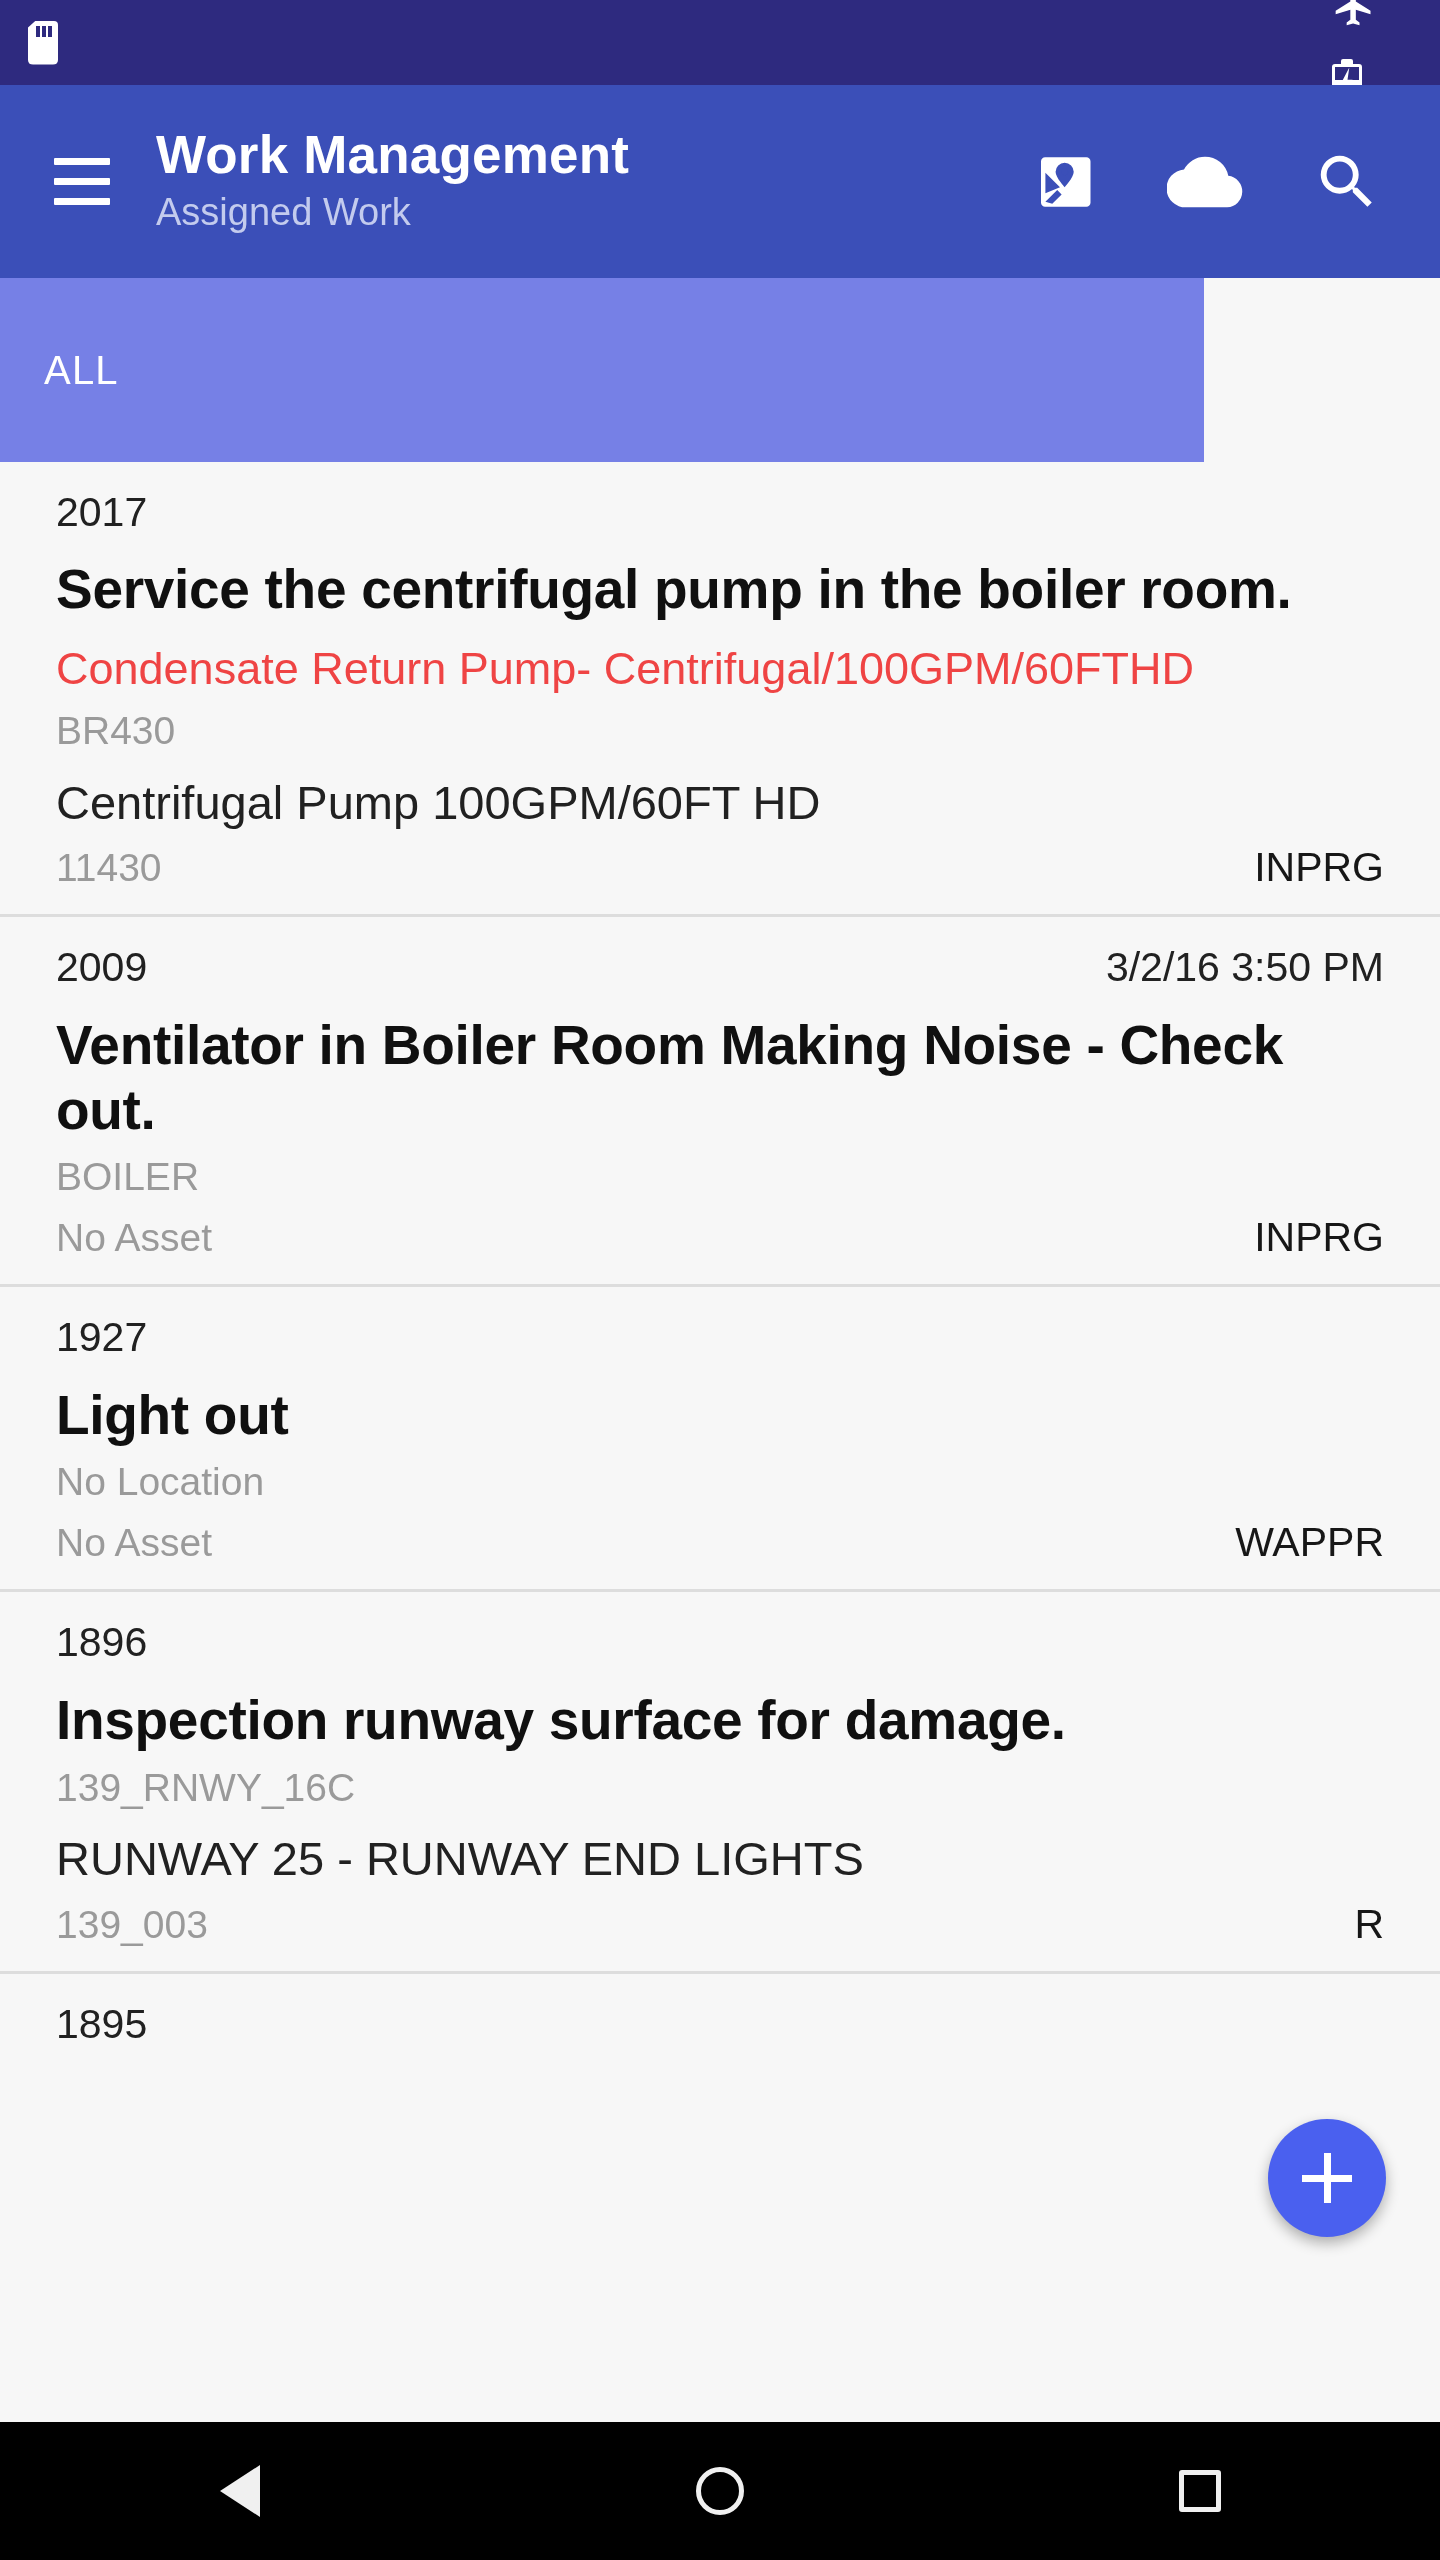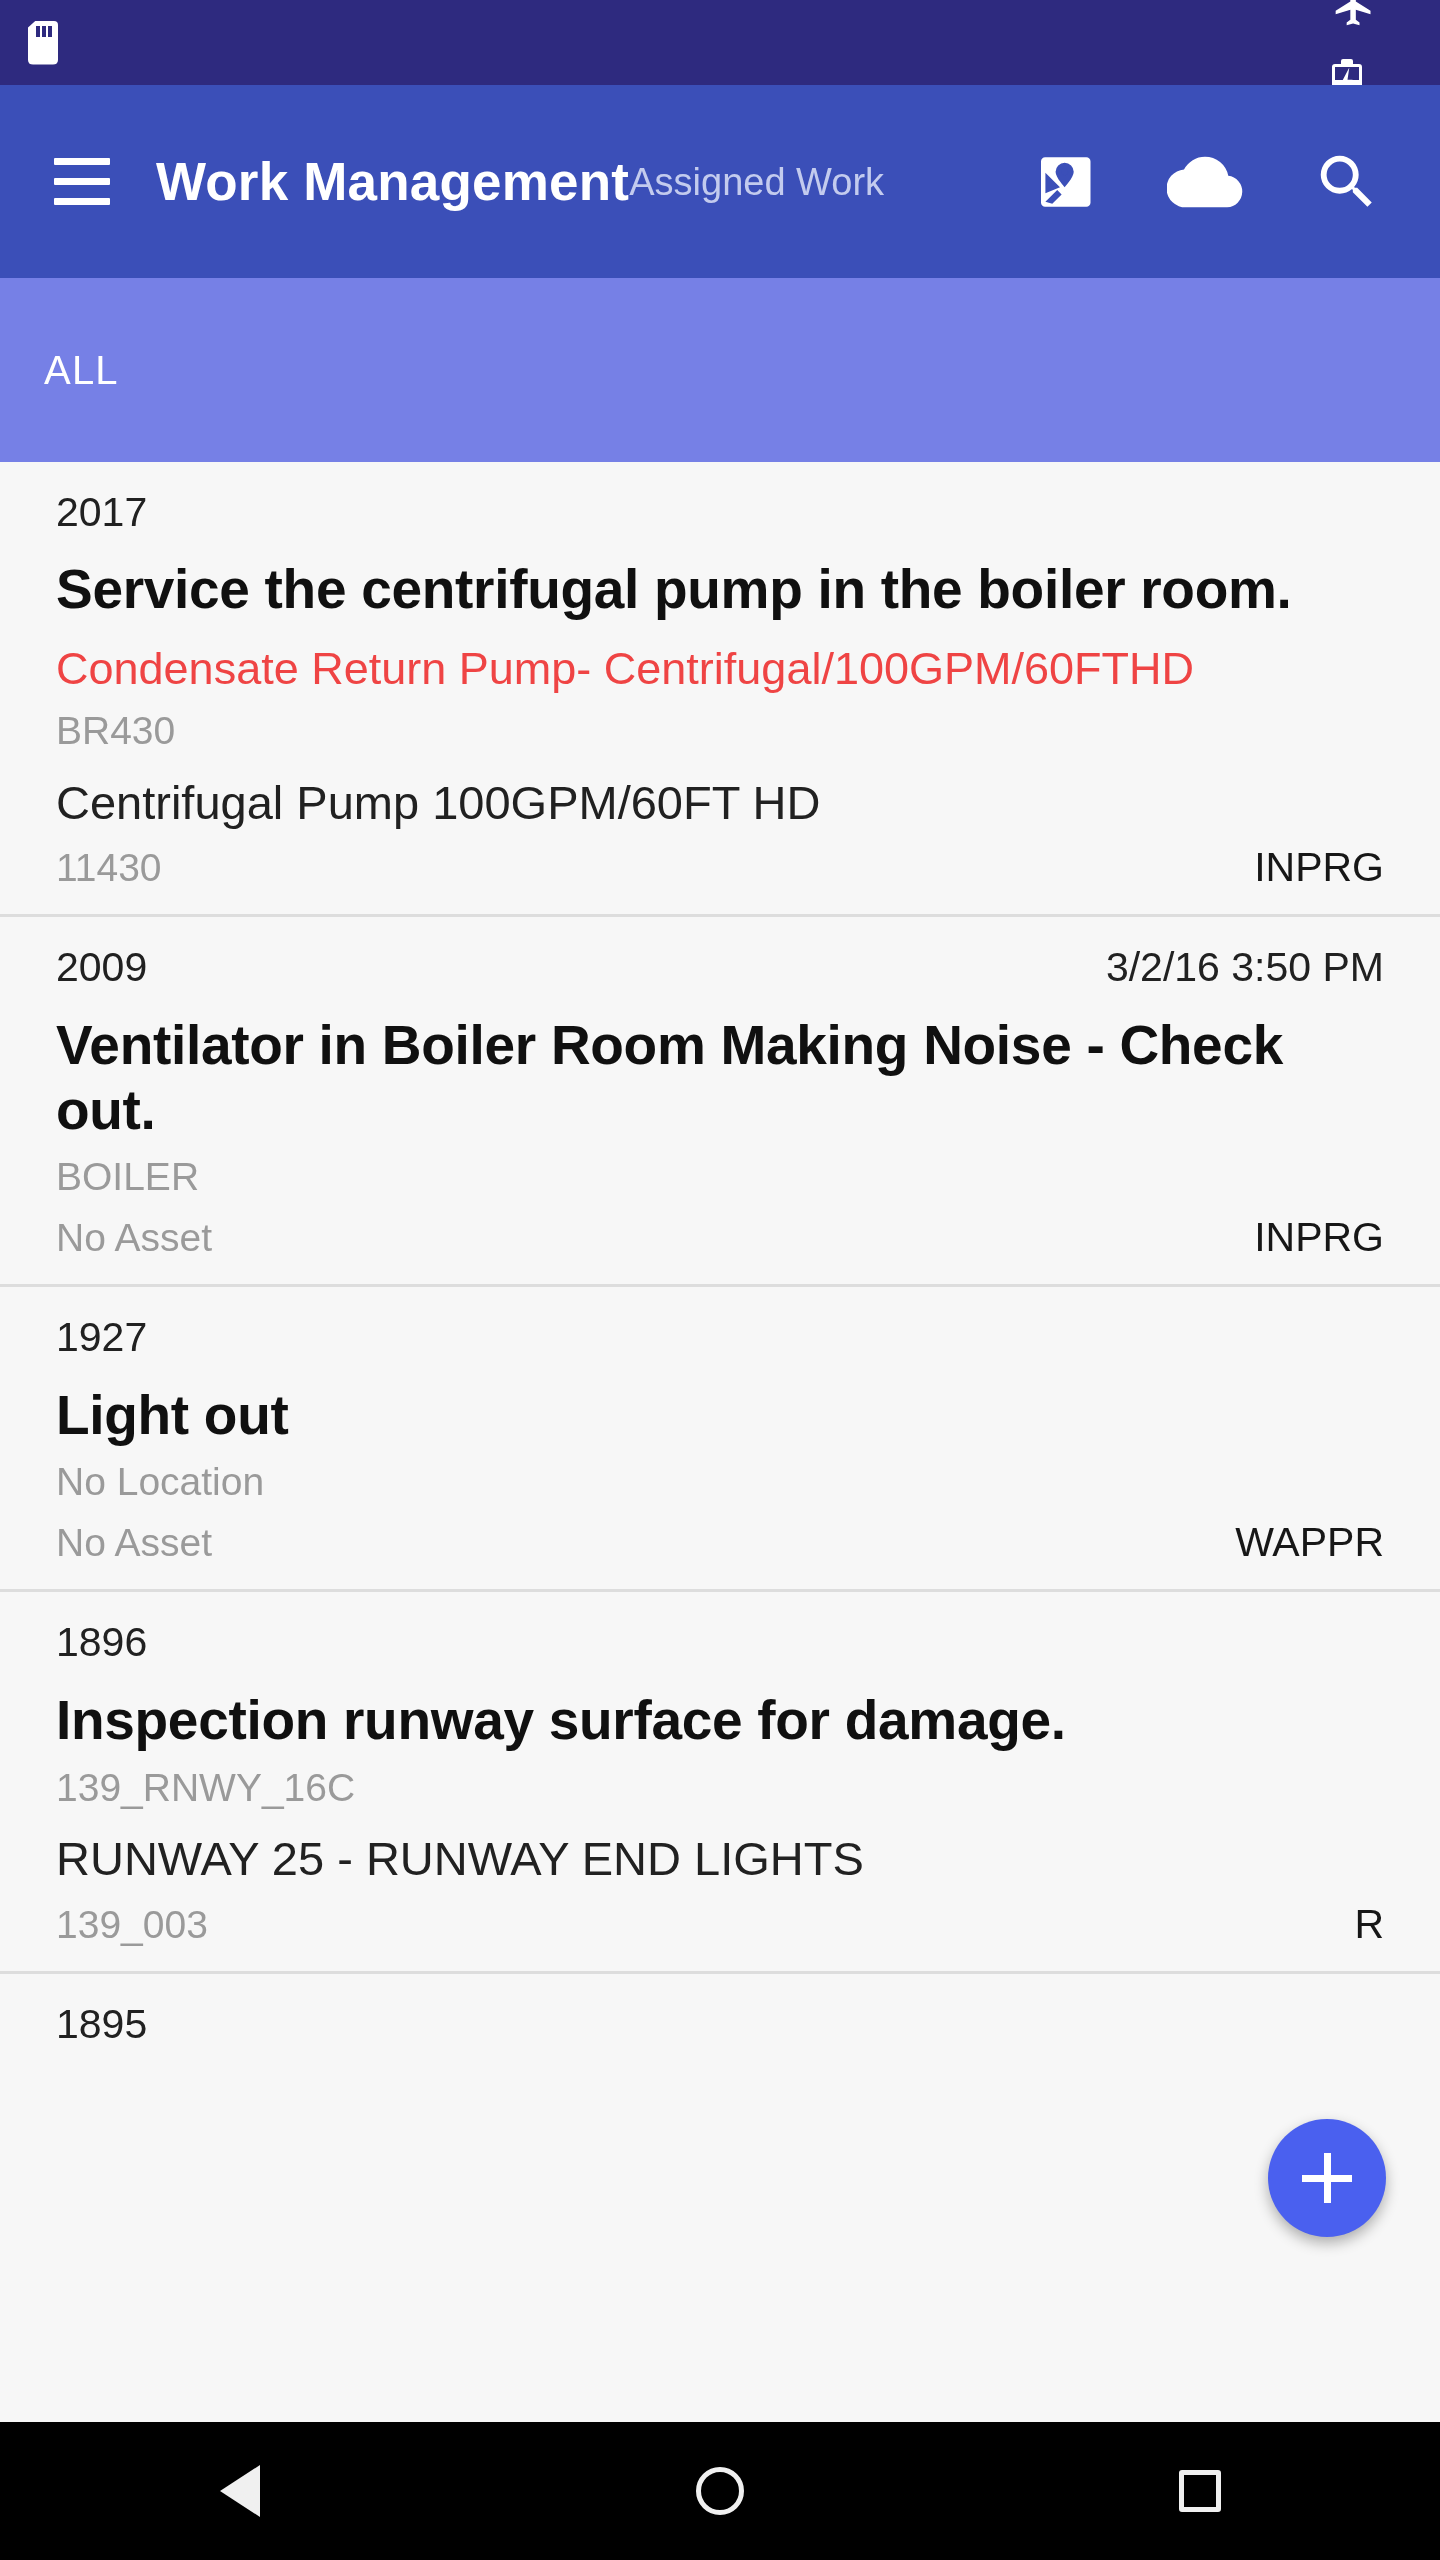--- a/index.html
+++ b/index.html
@@ -60,30 +60,30 @@
 
   
   .appbar{
     position:absolute; left:0; top:85px; width:1440px; height:193px;
     background:#3b4fb8; display:flex; align-items:center; padding:0 36px;
   }
   .menu-btn{ width:92px; height:92px; display:flex; flex-direction:column;
     justify-content:center; align-items:center; gap:13px; cursor:pointer; }
   .menu-btn span{ display:block; width:56px; height:7px; background:#ffffff; border-radius:1px; }
 
-  .titles{ margin-left:28px; display:flex; justify-content:center; }
+  .titles{ margin-left:28px; display:flex; flex-direction:column; justify-content:center; }
   .app-title{ color:#ffffff; font-size:53px; font-weight:700; line-height:1.08; letter-spacing:.2px; }
   .app-sub{ color:#c3cbee; font-size:38px; font-weight:400; line-height:1.25; margin-top:6px; }
 
   .appbar-actions{ margin-left:auto; display:flex; align-items:center; gap:64px; padding-right:18px; }
   .act{ width:78px; height:78px; display:flex; align-items:center; justify-content:center; cursor:pointer; }
 
   
   .filterbar{
-    position:absolute; left:0; top:278px; width:1440px; height:184px;
+    position:absolute; left:0; top:278px; width:1204px; height:184px;
     background:#7680e6; display:flex; align-items:center; padding:0 44px;
   }
   .filter-all{ color:#ffffff; font-size:40px; font-weight:400; letter-spacing:1.2px; cursor:pointer; }
   .sort-wrap{ margin-left:auto; display:flex; align-items:center; gap:30px; }
   .sort-label{
     color:#ffffff; font-size:40px; font-weight:400; letter-spacing:.8px;
     text-align:right; line-height:1.12; max-width:330px; cursor:pointer;
   }
   .sort-arrow{ width:62px; height:88px; display:flex; align-items:center; justify-content:center; cursor:pointer; }
 

